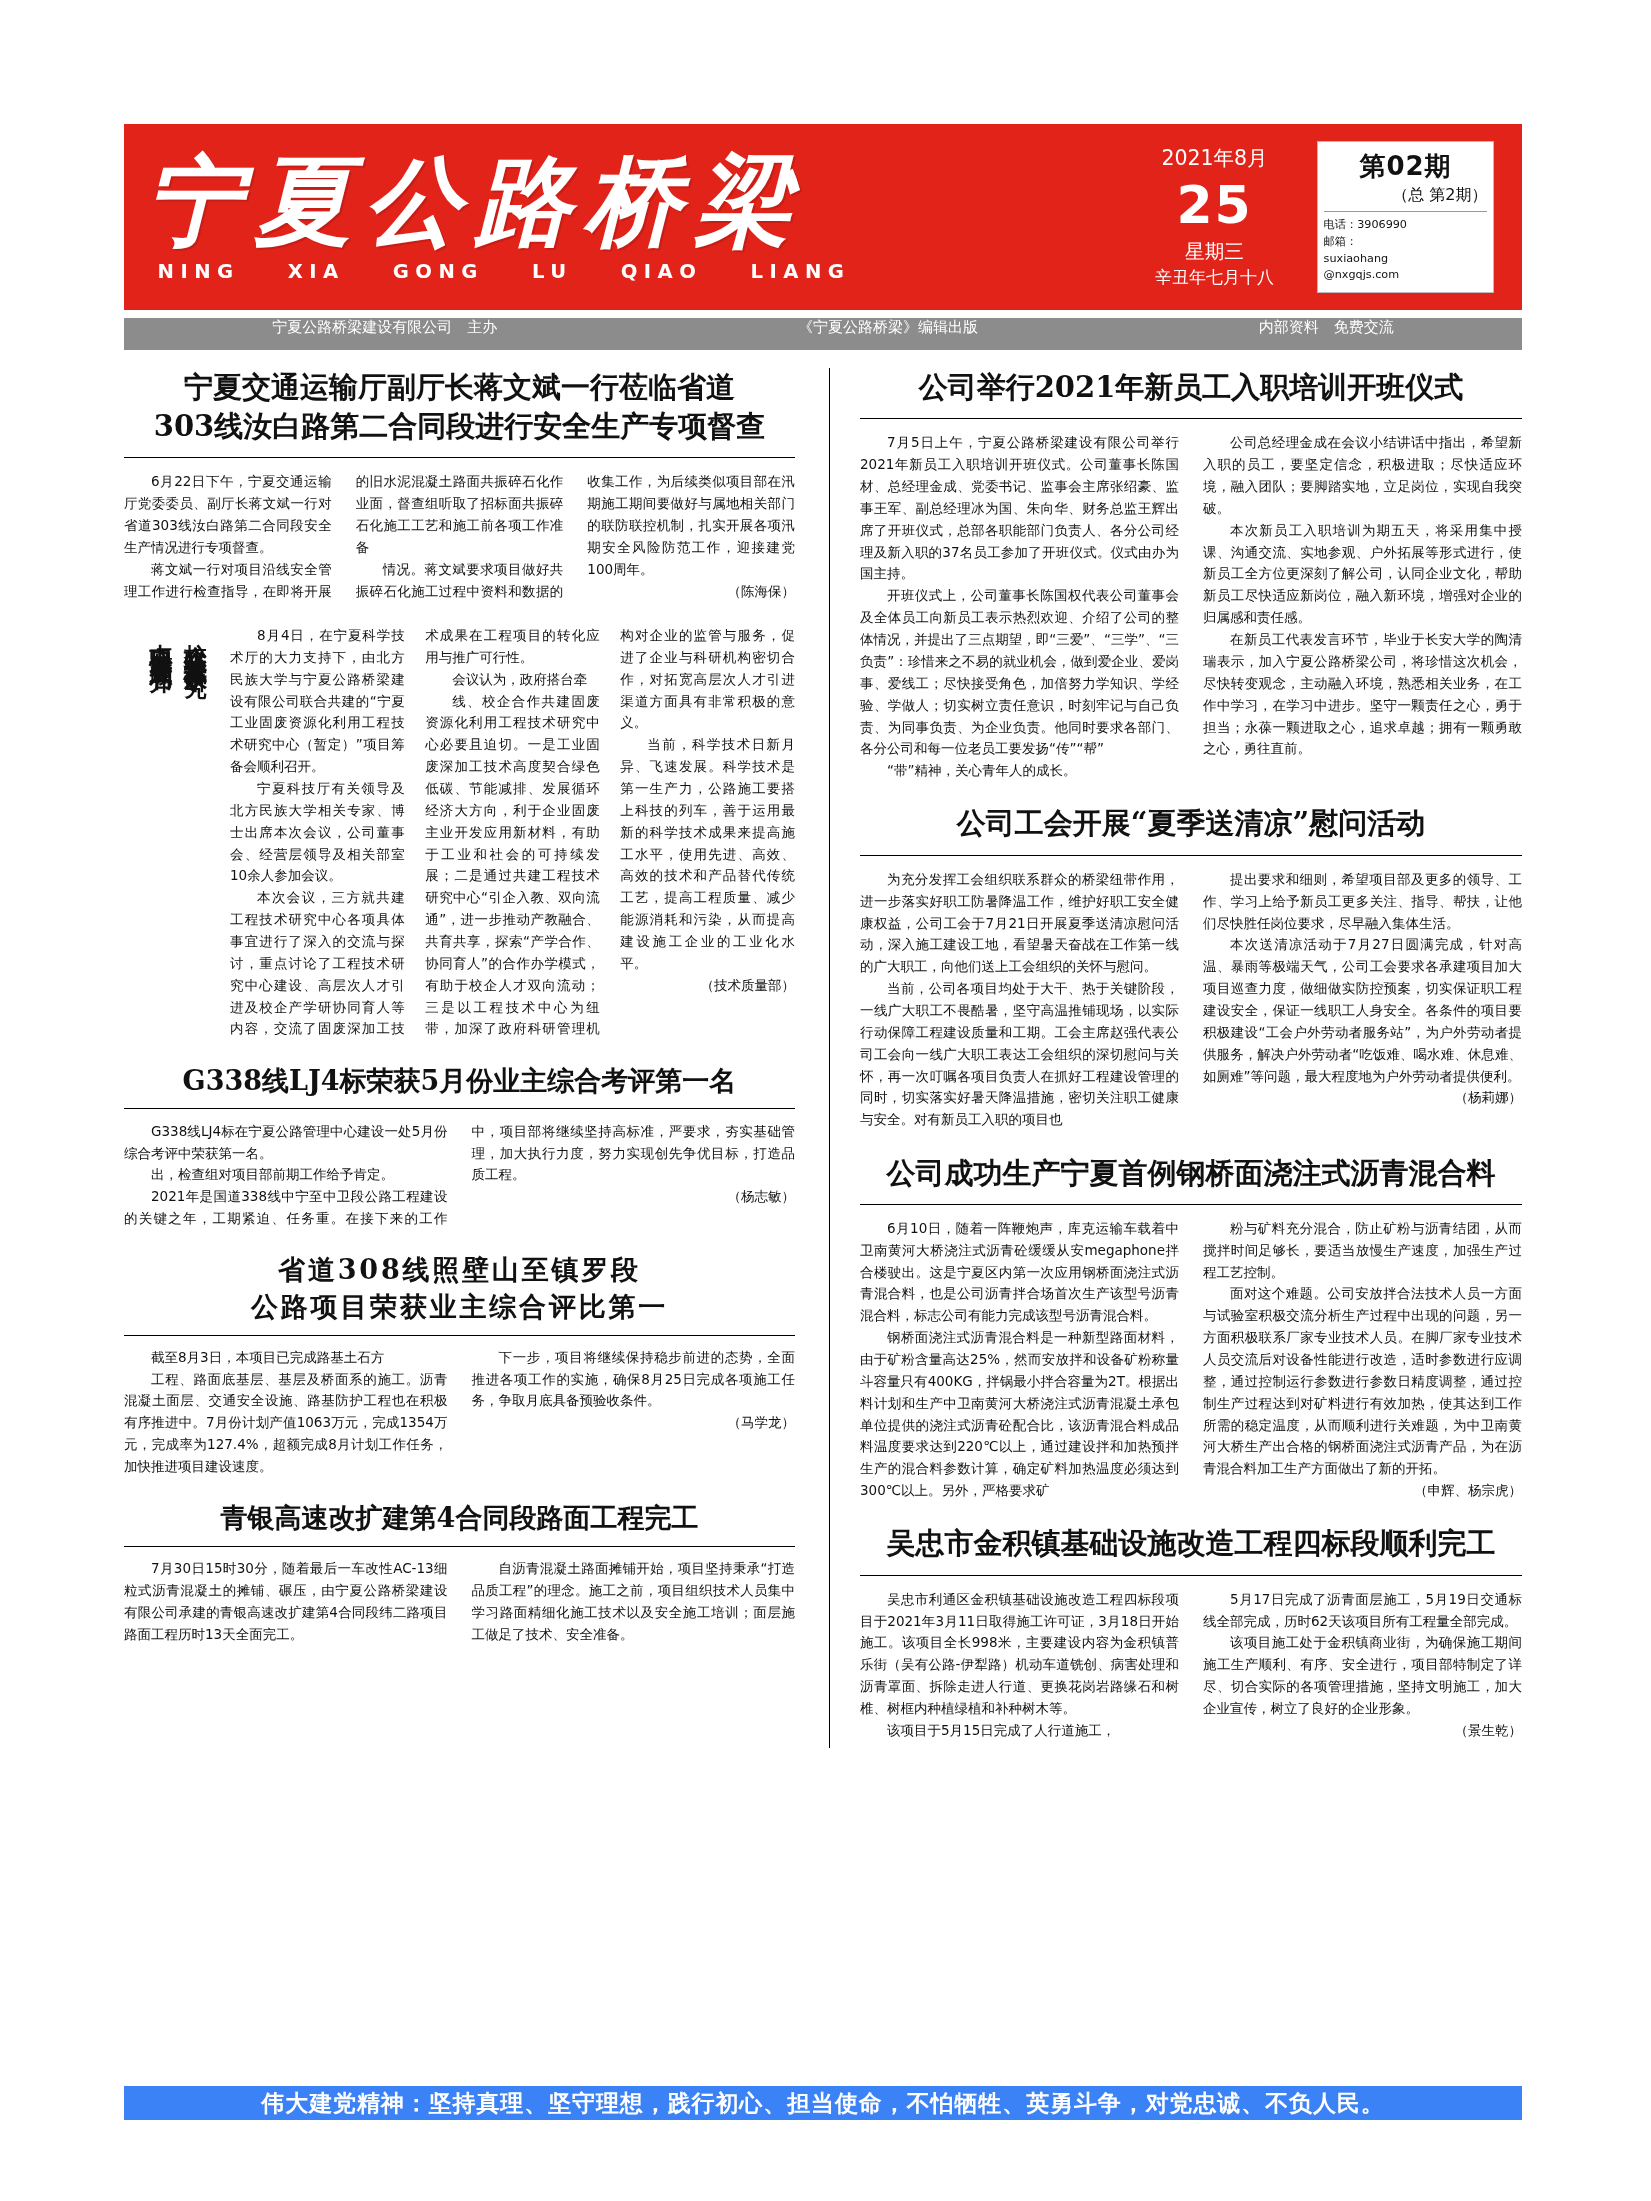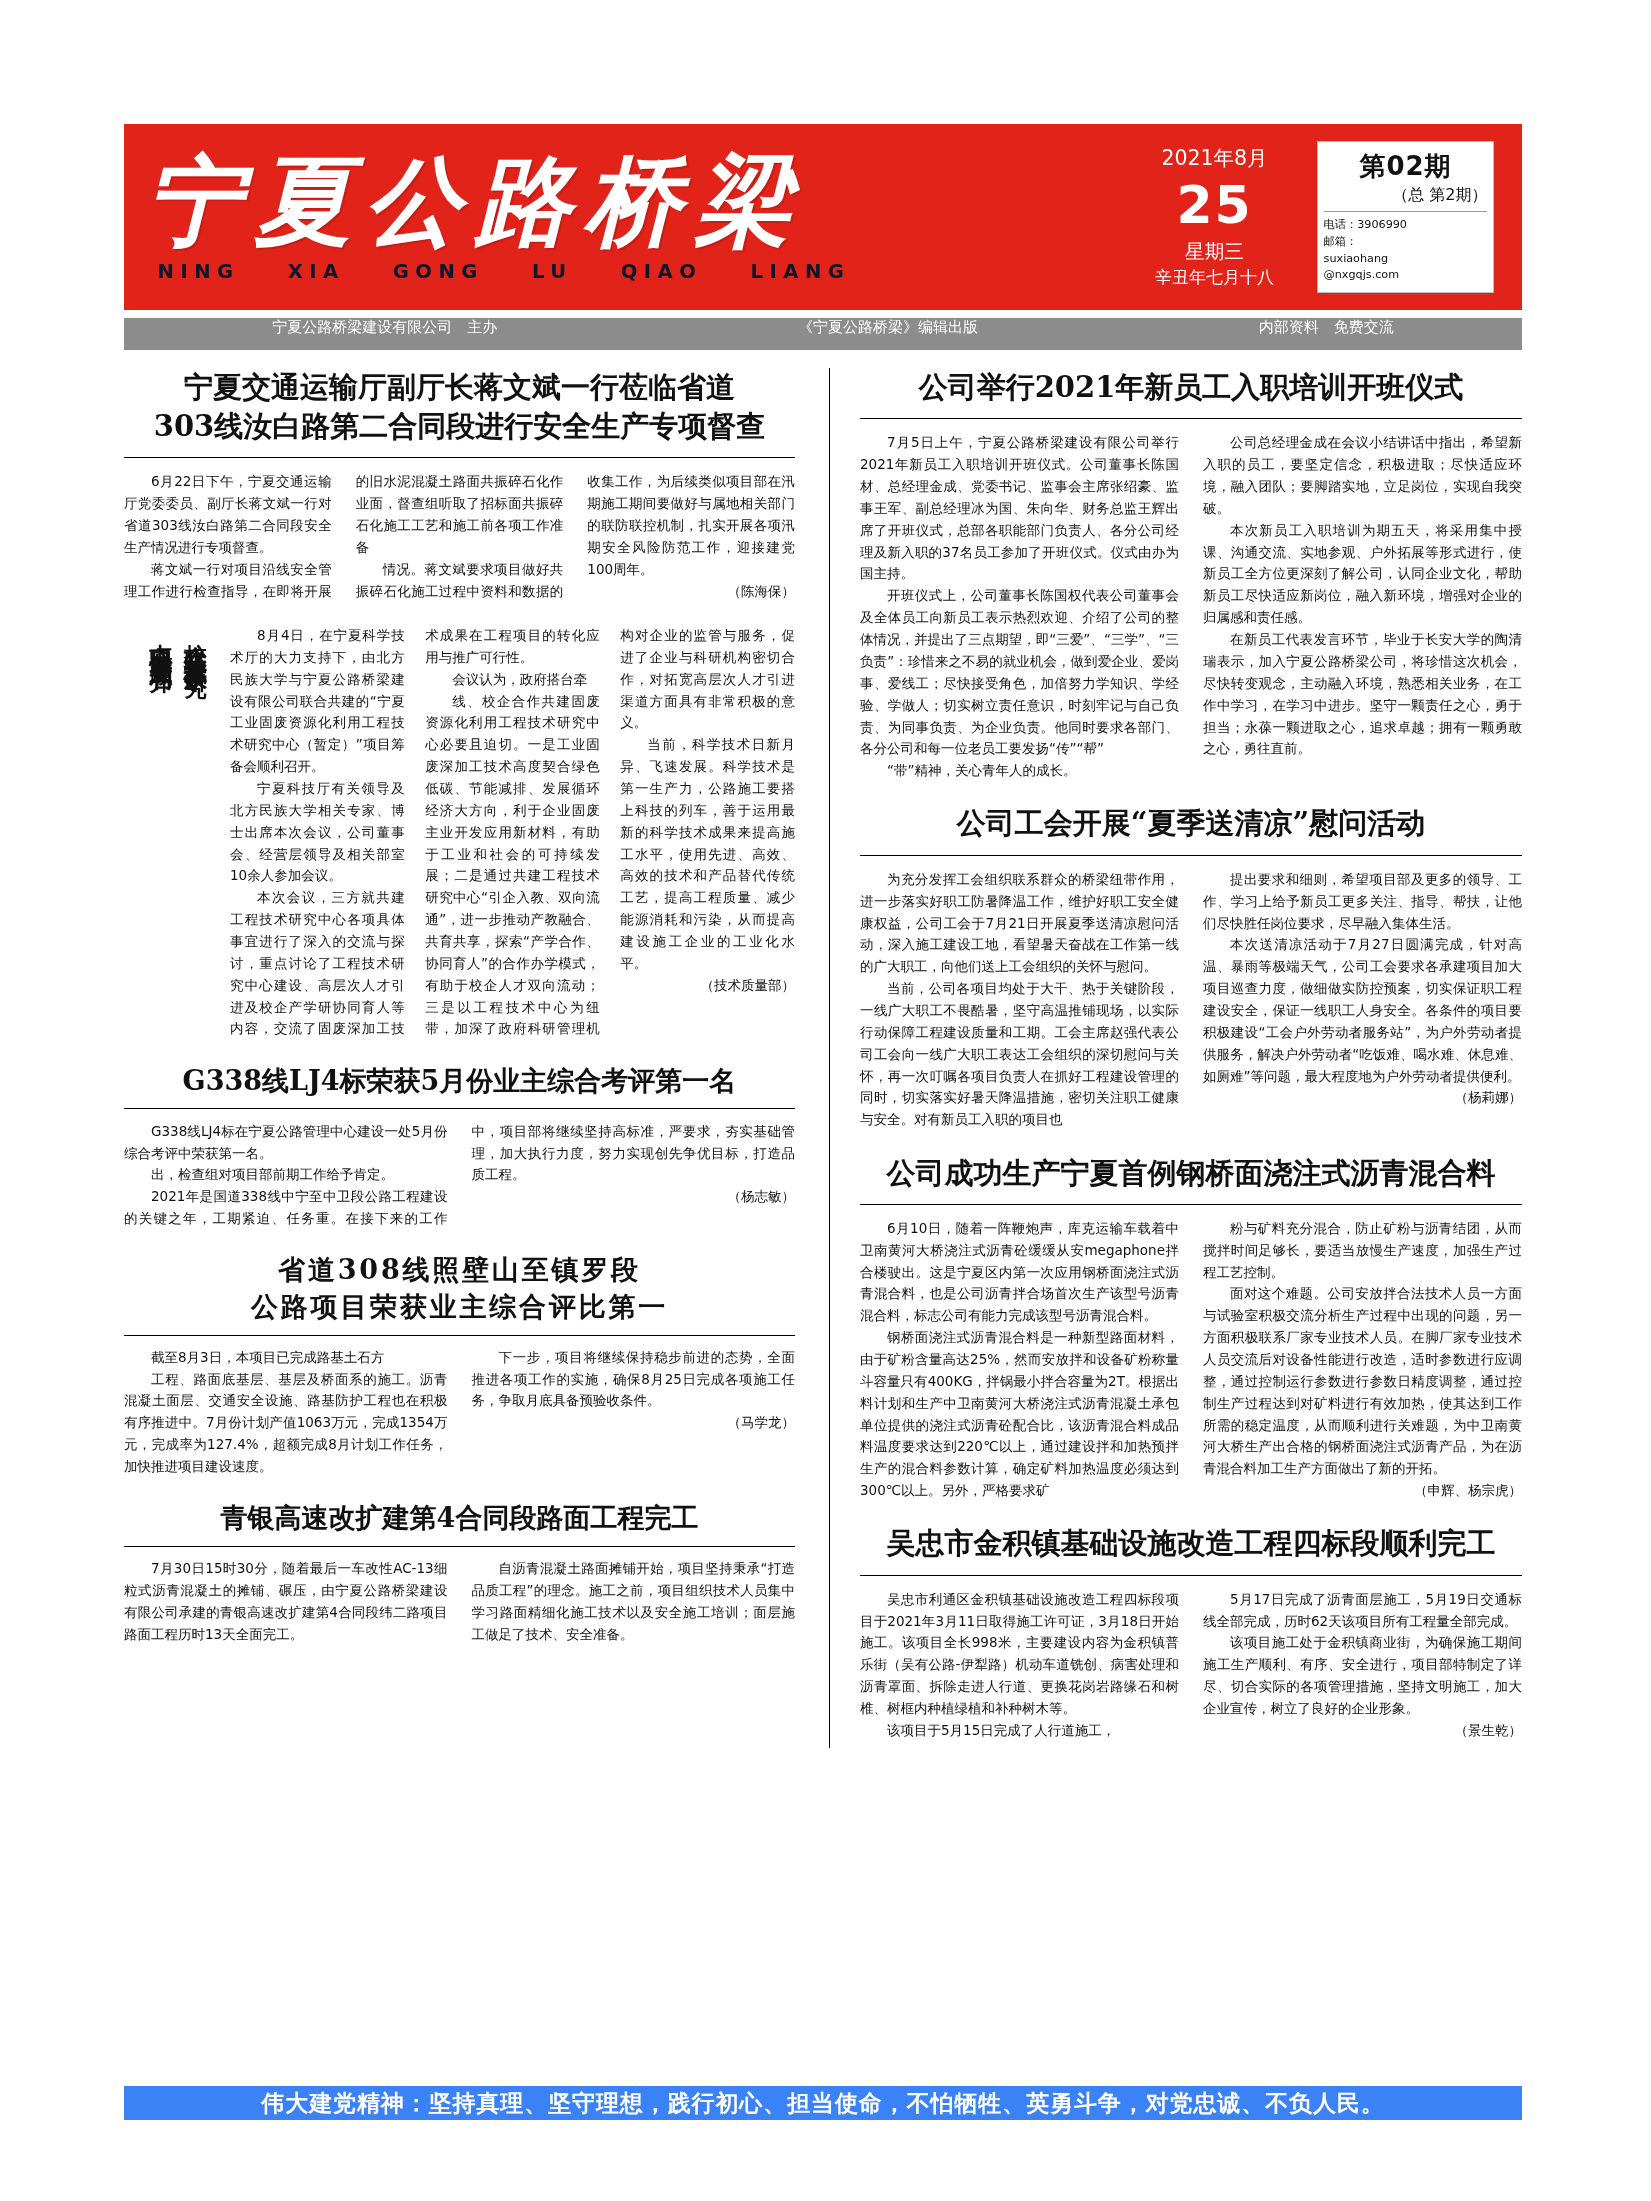--- a/index.html
+++ b/index.html
@@ -3,21 +3,21 @@
 <meta charset="utf-8">
 <style>
   html,body{margin:0;padding:0;background:#fff;}
   body{width:1652px;height:2202px;font-family:"DejaVu Sans","Liberation Sans",sans-serif;color:#111;}
   .page{position:relative;width:1652px;height:2202px;background:#fff;box-sizing:border-box;padding:0;}
 
   
   .masthead{position:absolute;left:124px;top:124px;width:1398px;height:186px;background:#e2231a;display:flex;align-items:center;}
   .logo{flex:0 0 988px;height:186px;position:relative;display:flex;flex-direction:column;justify-content:center;padding-left:20.5px;box-sizing:border-box;}
   .logo-cn{font-family:"DejaVu Serif","Liberation Serif",serif;font-weight:bold;font-size:97px;color:#fff;letter-spacing:13px;line-height:1.05;text-shadow:1.9px 1.9px 0 rgba(0,0,0,.12);font-style:italic;}
-  .logo-py{margin-top:7.5px;font-size:19.6px;letter-spacing:6.5px;color:#0f172a;font-weight:bold;display:flex;gap:48px;padding-left:13px;}
+  .logo-py{margin-top:7.5px;font-size:19.6px;letter-spacing:6.5px;color:#ffffff;font-weight:bold;display:flex;gap:48px;padding-left:13px;}
   .date-block{flex:0 0 205px;color:#fff;text-align:center;line-height:1.25;}
   .date-block .d1{font-size:20.5px;}
   .date-block .d2{font-size:52px;font-weight:bold;letter-spacing:1.9px;margin:1.9px 0;}
   .date-block .d3{font-size:19.6px;}
   .date-block .d4{font-size:17px;margin-top:2.8px;}
   .issue{flex:0 0 177px;margin-right:15px;background:#fff;border:0.9px solid #bbb;padding:6.5px 5.6px 7.5px;box-sizing:border-box;text-align:center;color:#111;}
   .issue .i1{font-size:26px;font-weight:bold;letter-spacing:0.9px;}
   .issue .i2{font-size:16px;margin-top:0.9px;text-align:right;}
   .issue .i3{margin-top:5.6px;border-top:0.9px solid #999;padding-top:4.7px;font-size:11.2px;line-height:1.5;text-align:left;}
 

